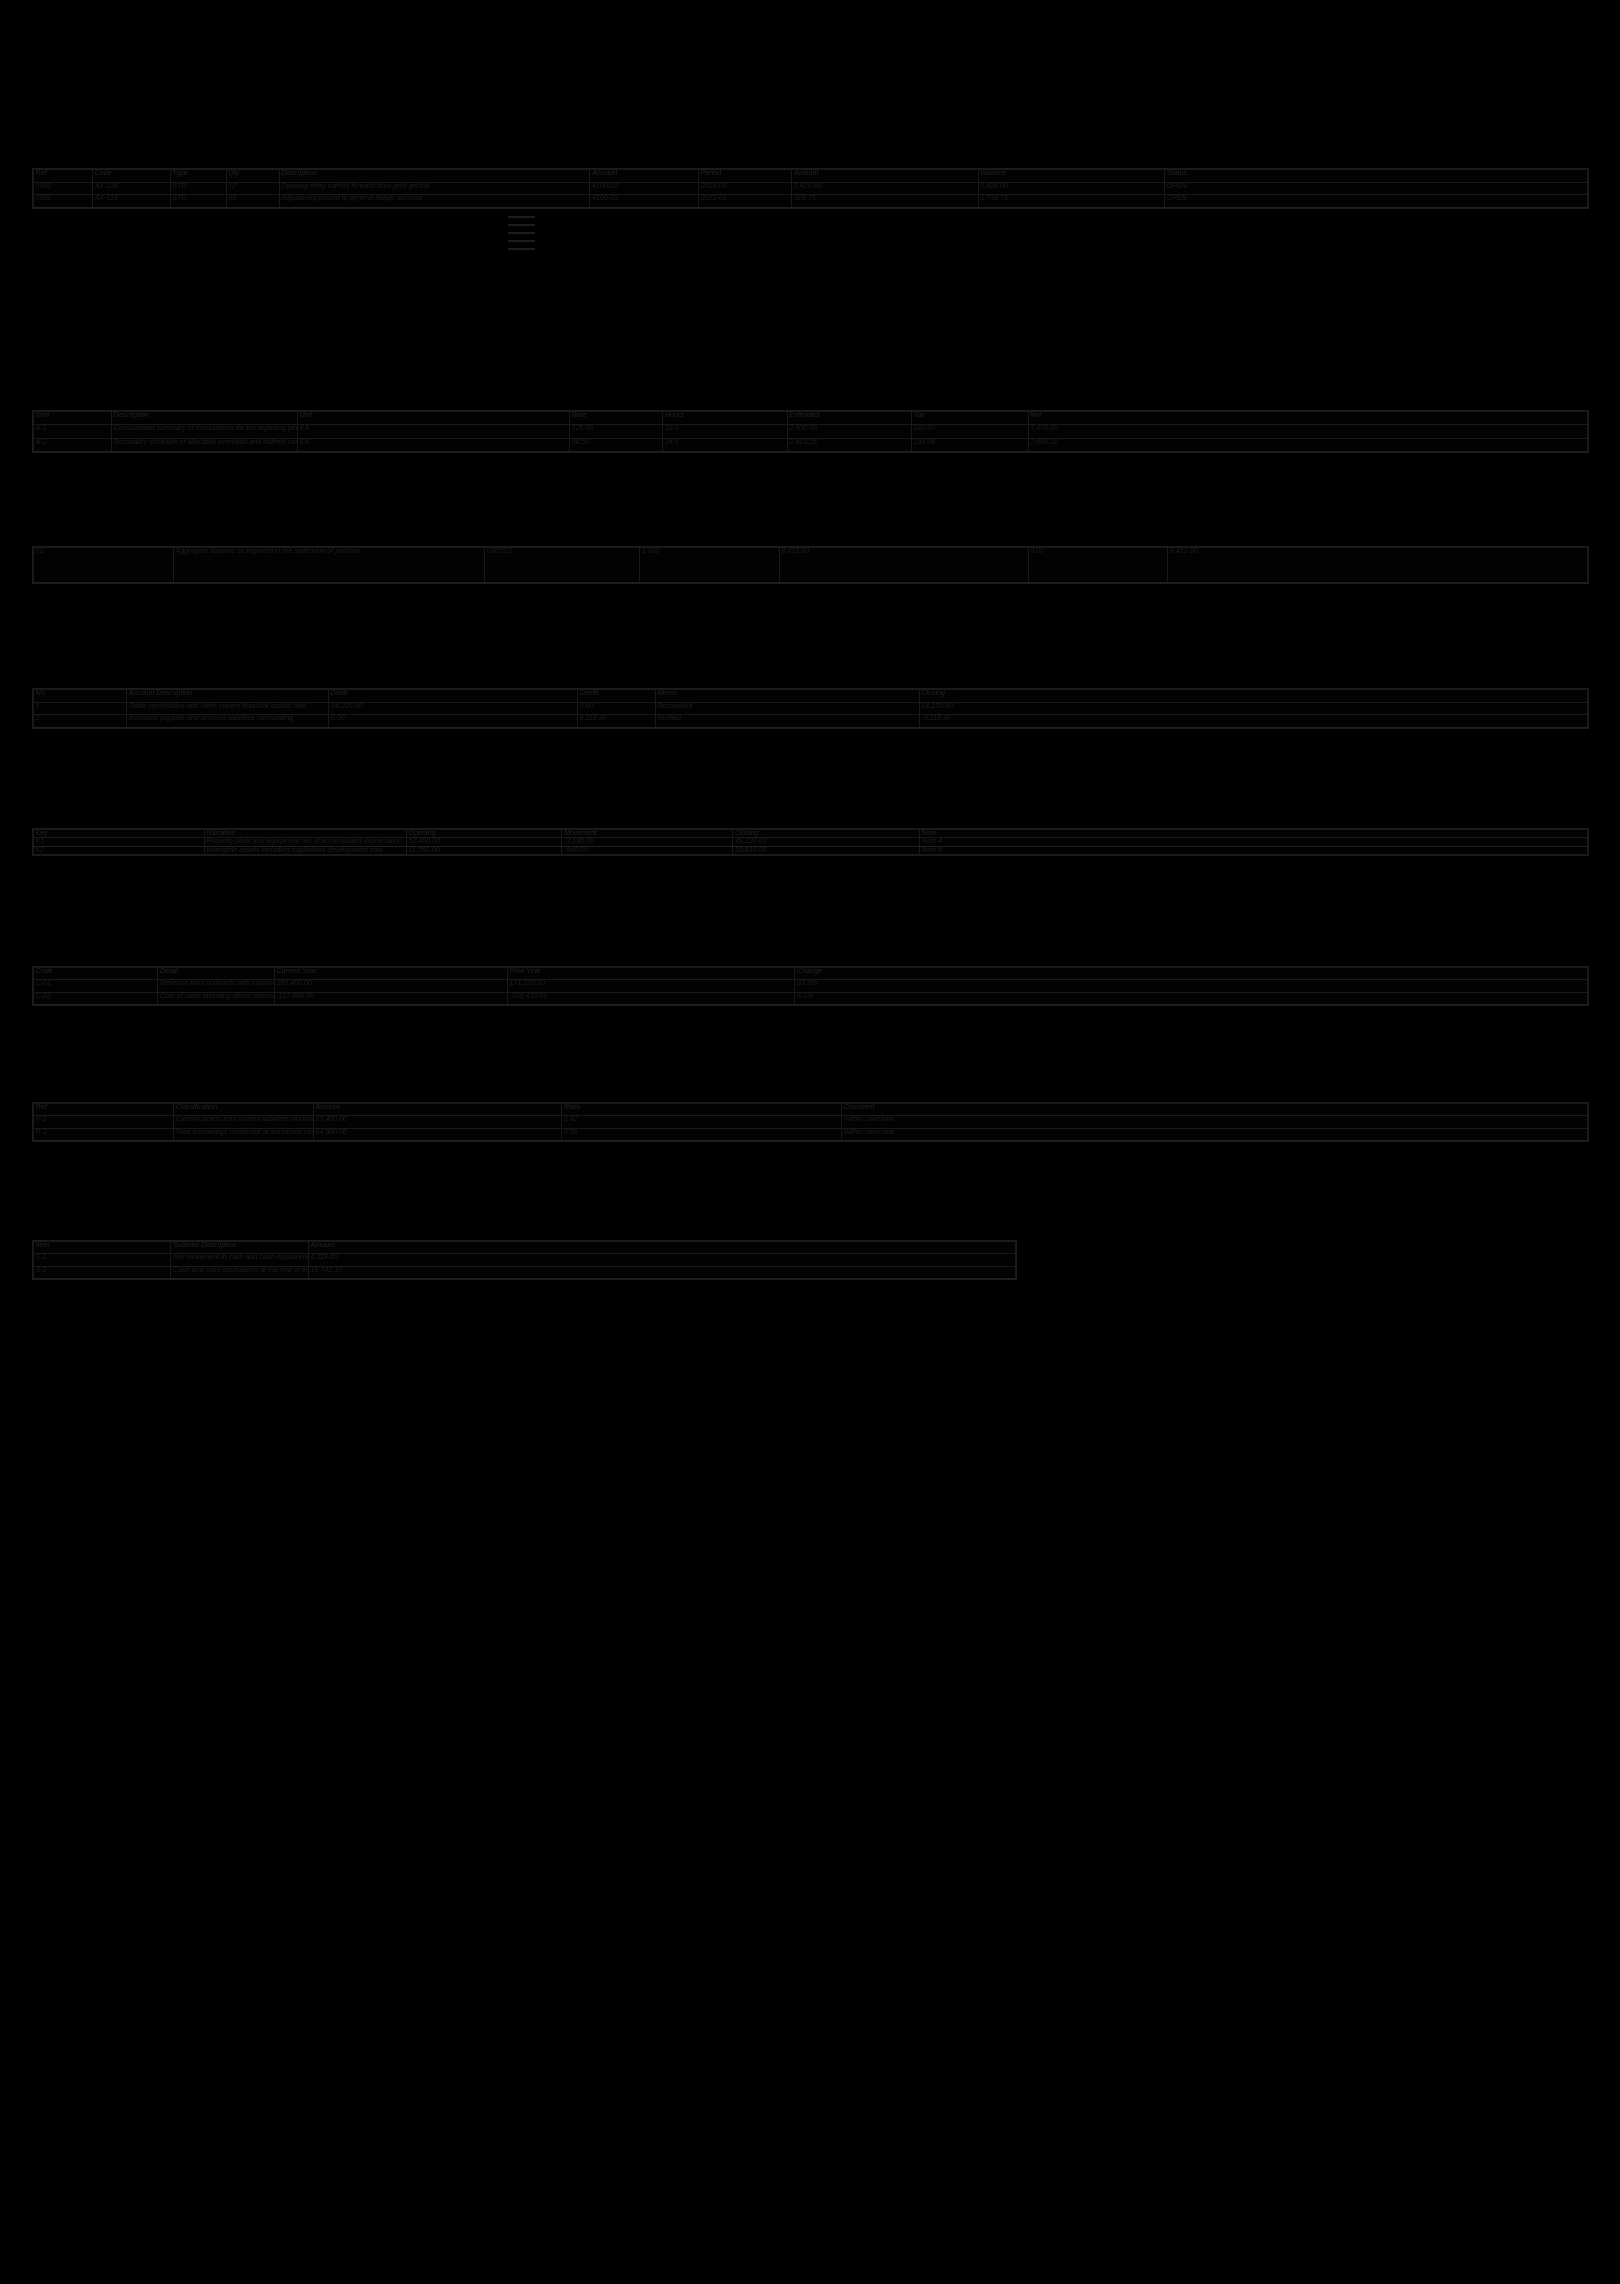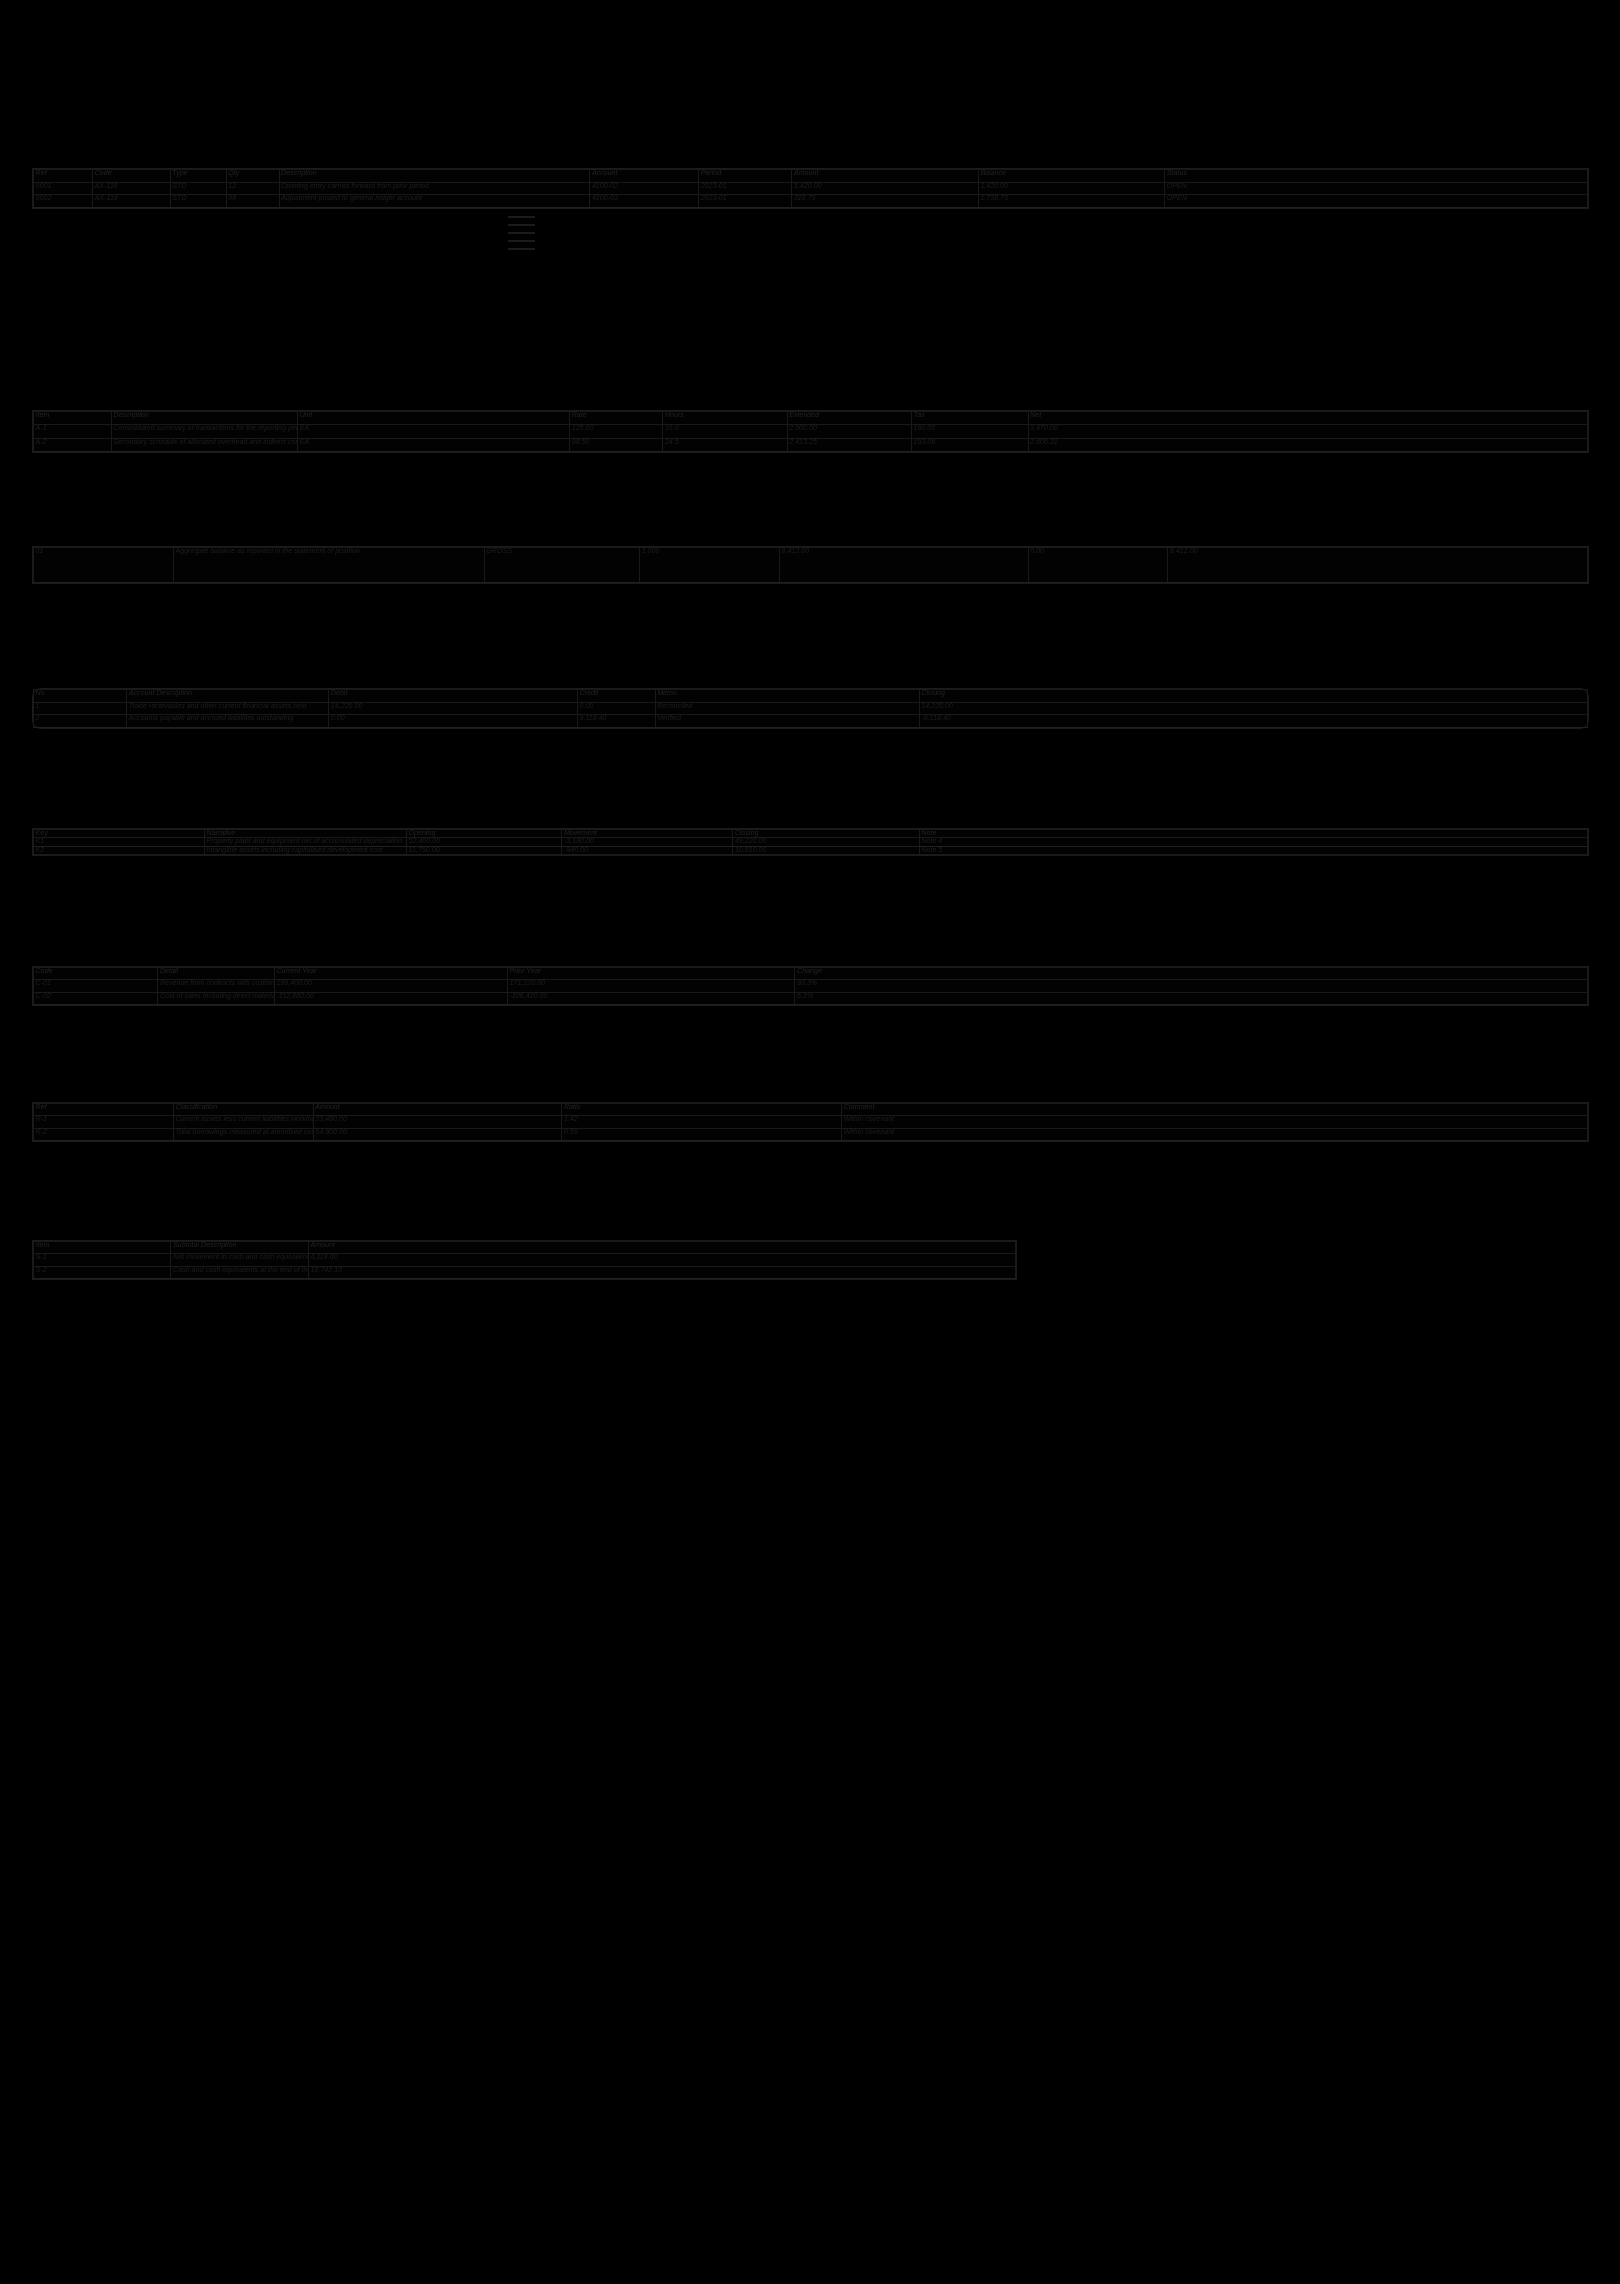--- a/index.html
+++ b/index.html
@@ -199,21 +199,21 @@
         <td>GROSS</td>
         <td>1.000</td>
         <td>8,412.00</td>
         <td>0.00</td>
         <td>8,412.00</td>
       </tr>
     </tbody>
       </table>
   </div>
 
-  <div class="block" style="left:32px; top:688px; width:1557px; height:41px;border-radius:9px;">
+  <div class="block" style="left:32px; top:688px; width:1557px; height:41px;">
     <table>
       <colgroup>
         <col style="width:6%">
           <col style="width:13%">
           <col style="width:16%">
           <col style="width:5%">
         <col style="width:17%">
           <col style="width:43%">
       </colgroup>
       <tbody>

